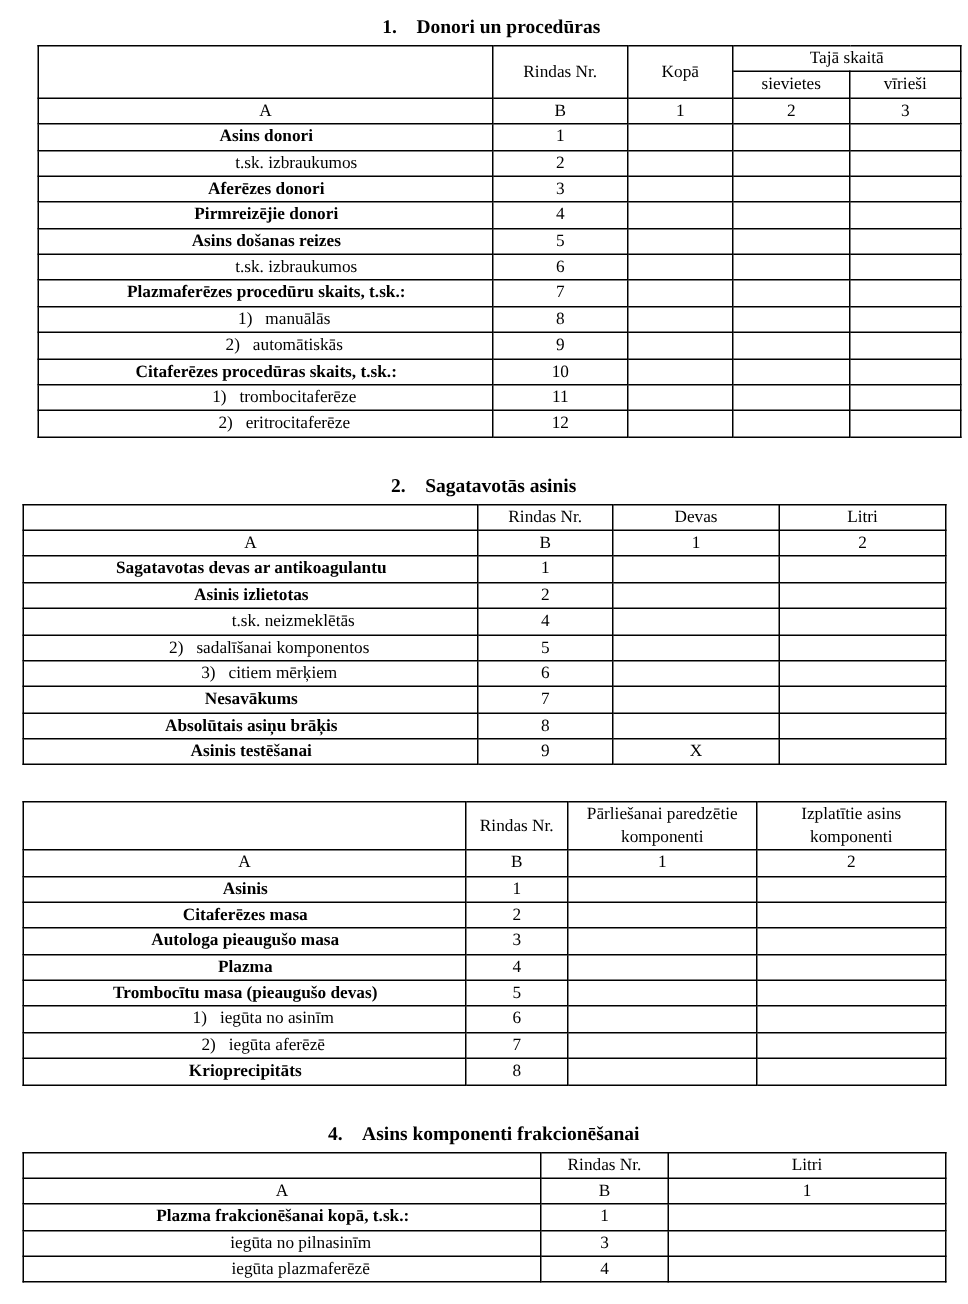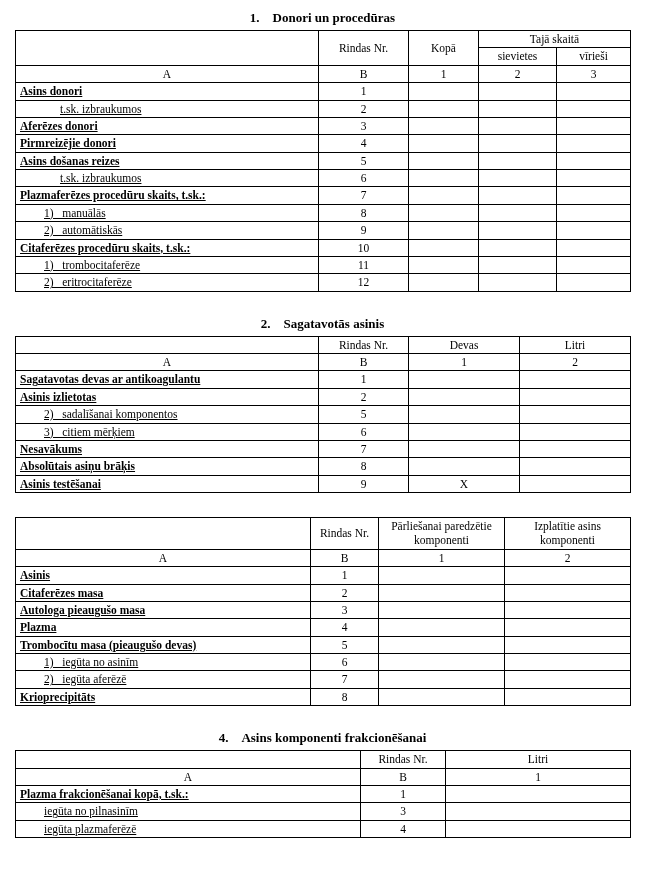--- a/index.html
+++ b/index.html
@@ -9,21 +9,21 @@
     color: #000000;
     font-family: "Liberation Serif", "DejaVu Serif", serif;
   }
   .page {
     width: 645px;
     height: 869px;
     padding: 8px 15px 0 15px;
     overflow: hidden;
   }
   .sect { margin-top: 24px; }
-  .sect:first-child { margin-top: 2px; }
+  .sect:first-child { margin-top: 2px; margin-left: 10px; }
   .tbl-title {
     text-align: center;
     font-weight: bold;
     font-size: 13px;
     margin-bottom: 4px;
   }
   .tbl-title .num { margin-right: 13px; }
   table {
     border-collapse: collapse;
     width: 615px;
@@ -34,21 +34,21 @@
     border: 1px solid #000000;
     padding: 1px 3px;
     line-height: 1.25;
     vertical-align: middle;
     overflow: hidden;
   }
   th {
     font-weight: normal;
     text-align: center;
   }
-  td.c-label { text-align: left; text-decoration: underline; }
+  td.c-label { text-align: center; }
   td.c-nr, td.c-data { text-align: center; }
   .b { font-weight: bold; }
   .ind0 { padding-left: 4px; }
   .ind1 { padding-left: 28px; }
   .ind2 { padding-left: 44px; }
   .ind3 { padding-left: 60px; }
 </style>
 </head>
 <body>
 
@@ -141,21 +141,21 @@
             <td class="c-data"></td>
           </tr>
           <tr>
             <td class="c-label ind1">2)&nbsp;&nbsp;&nbsp;automātiskās</td>
             <td class="c-nr">9</td>
             <td class="c-data"></td>
             <td class="c-data"></td>
             <td class="c-data"></td>
           </tr>
           <tr>
-            <td class="c-label ind0 b">Citaferēzes procedūru skaits, t.sk.:</td>
+            <td class="c-label ind0 b">Citaferēzes procedūras skaits, t.sk.:</td>
             <td class="c-nr">10</td>
             <td class="c-data"></td>
             <td class="c-data"></td>
             <td class="c-data"></td>
           </tr>
           <tr>
             <td class="c-label ind1">1)&nbsp;&nbsp;&nbsp;trombocitaferēze</td>
             <td class="c-nr">11</td>
             <td class="c-data"></td>
             <td class="c-data"></td>
@@ -202,20 +202,26 @@
             <td class="c-data"></td>
             <td class="c-data"></td>
           </tr>
           <tr>
             <td class="c-label ind0 b">Asinis izlietotas</td>
             <td class="c-nr">2</td>
             <td class="c-data"></td>
             <td class="c-data"></td>
           </tr>
           <tr>
+            <td class="c-label ind3">t.sk. neizmeklētās</td>
+            <td class="c-nr">4</td>
+            <td class="c-data"></td>
+            <td class="c-data"></td>
+          </tr>
+          <tr>
             <td class="c-label ind1">2)&nbsp;&nbsp;&nbsp;sadalīšanai komponentos</td>
             <td class="c-nr">5</td>
             <td class="c-data"></td>
             <td class="c-data"></td>
           </tr>
           <tr>
             <td class="c-label ind1">3)&nbsp;&nbsp;&nbsp;citiem mērķiem</td>
             <td class="c-nr">6</td>
             <td class="c-data"></td>
             <td class="c-data"></td>

